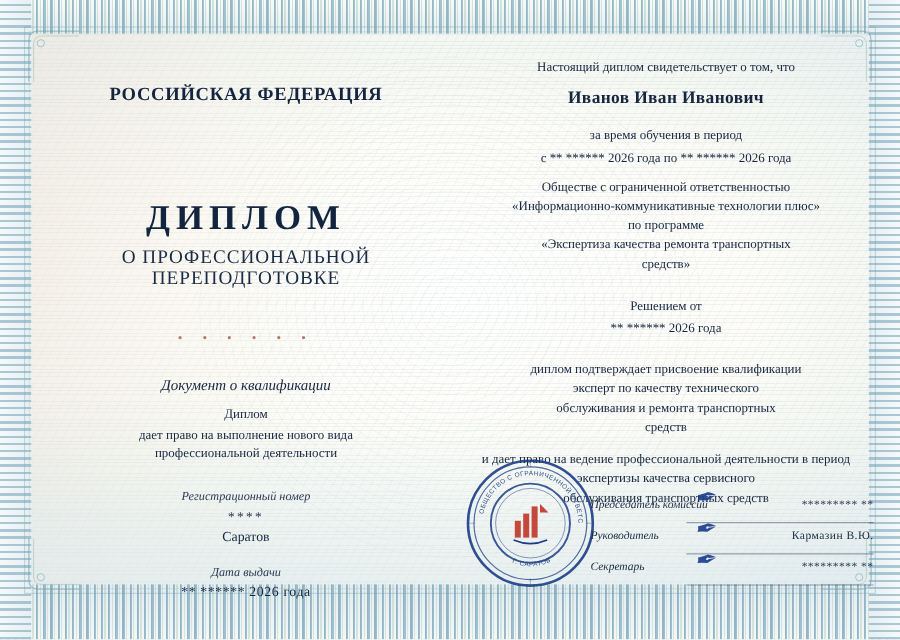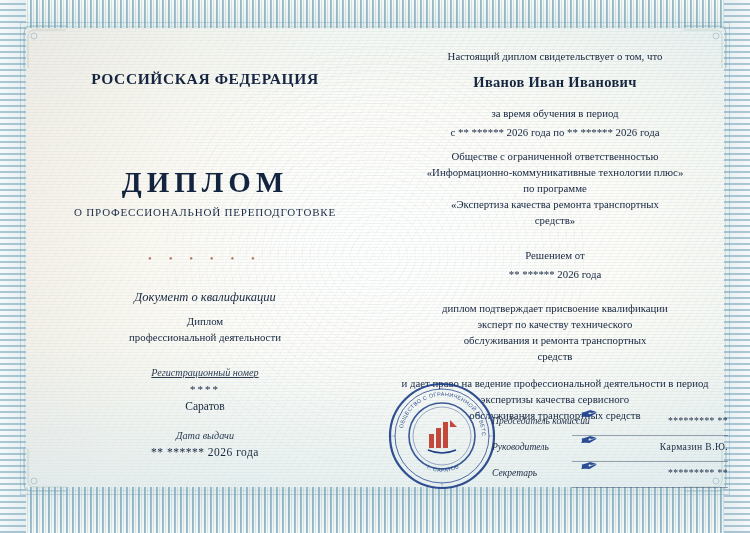--- a/index.html
+++ b/index.html
@@ -174,21 +174,21 @@
   .diploma-word {
     margin-top: 78px;
     font-family: "Liberation Serif", serif;
     font-weight: bold;
     font-size: 29px;
     letter-spacing: 5px;
     color: #13243f;
   }
   .diploma-sub {
     margin-top: 7px;
-    font-size: 11px;
+    font-size: 16px;
     letter-spacing: 0.8px;
     color: #1a2b45;
   }
   .dots-row {
     margin-top: 34px;
     color: #b4705a;
     font-size: 11px;
     letter-spacing: 7px;
     opacity: 0.95;
   }
@@ -202,21 +202,20 @@
     margin-top: 9px;
     font-size: 10.8px;
     line-height: 1.45;
     color: #16263f;
   }
   .reg-label {
     margin-top: 22px;
     font-style: italic;
     font-size: 10.2px;
     color: #2a3a52;
-    text-decoration: underline;
   }
   .reg-value {
     margin-top: 5px;
     font-size: 11px;
     letter-spacing: 2px;
     color: #16263f;
   }
   .city-label {
     margin-top: 18px;
     font-style: italic;
@@ -374,20 +373,21 @@
   <div class="content">
 
     <div class="col-left">
       <div class="rf-title">РОССИЙСКАЯ ФЕДЕРАЦИЯ</div>
       <div class="diploma-word">ДИПЛОМ</div>
       <div class="diploma-sub">О ПРОФЕССИОНАЛЬНОЙ ПЕРЕПОДГОТОВКЕ</div>
       <div class="dots-row">• • • • • •</div>
 
       <div class="qual-title">Документ о квалификации</div>
       <div class="qual-body">Диплом</div>
+      <div class="qual-body" style="margin-top:2px;">дает право на выполнение нового вида</div>
       <div class="qual-body" style="margin-top:0;">профессиональной деятельности</div>
 
       <div class="reg-label">Регистрационный номер</div>
       <div class="reg-value">****</div>
 
       <div class="city-value">Саратов</div>
 
       <div class="date-label">Дата выдачи</div>
       <div class="date-value">** ****** 2026 года</div>
     </div>

